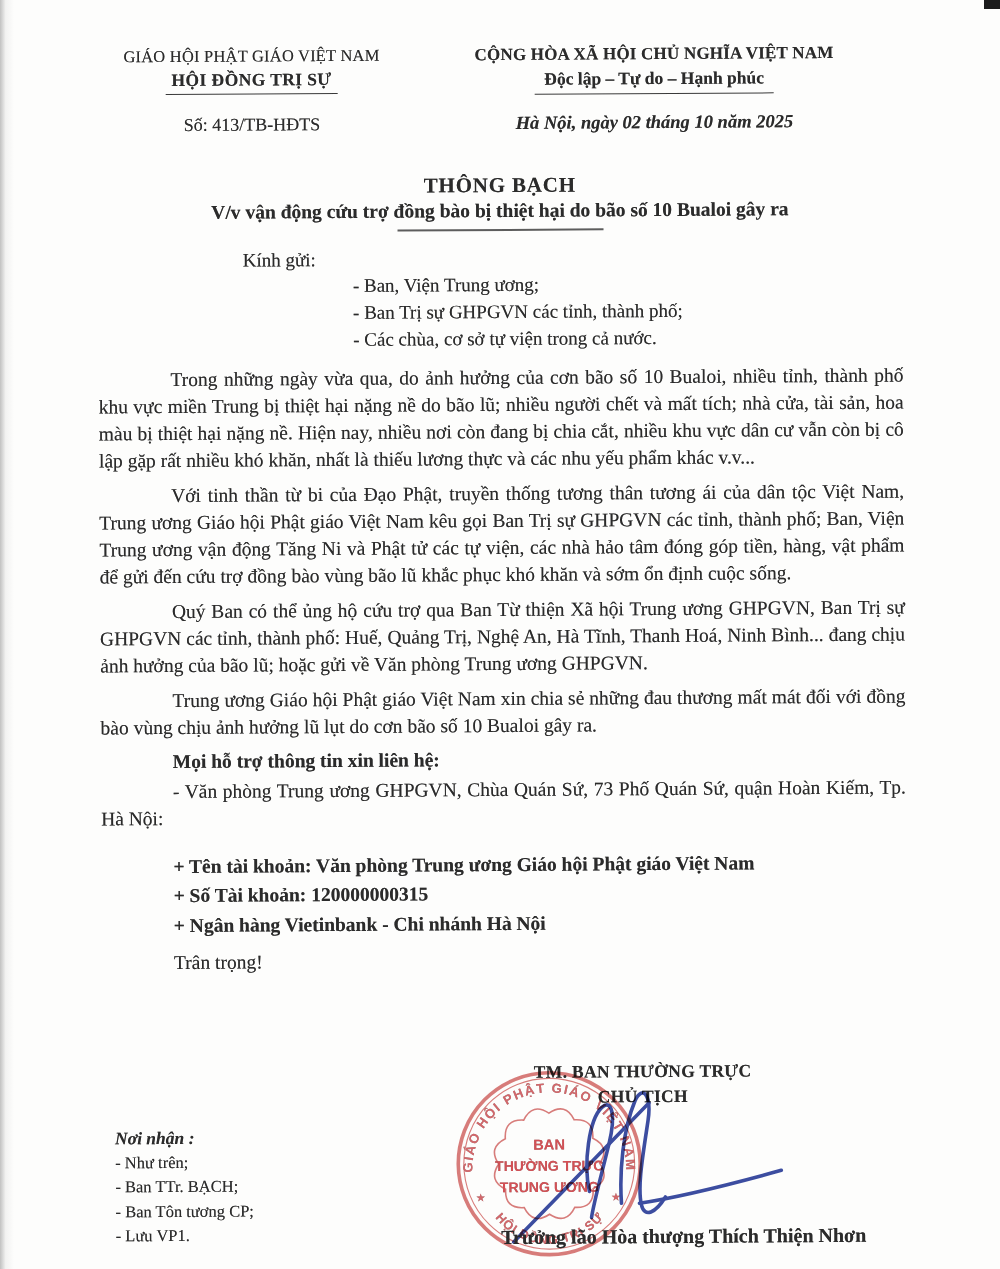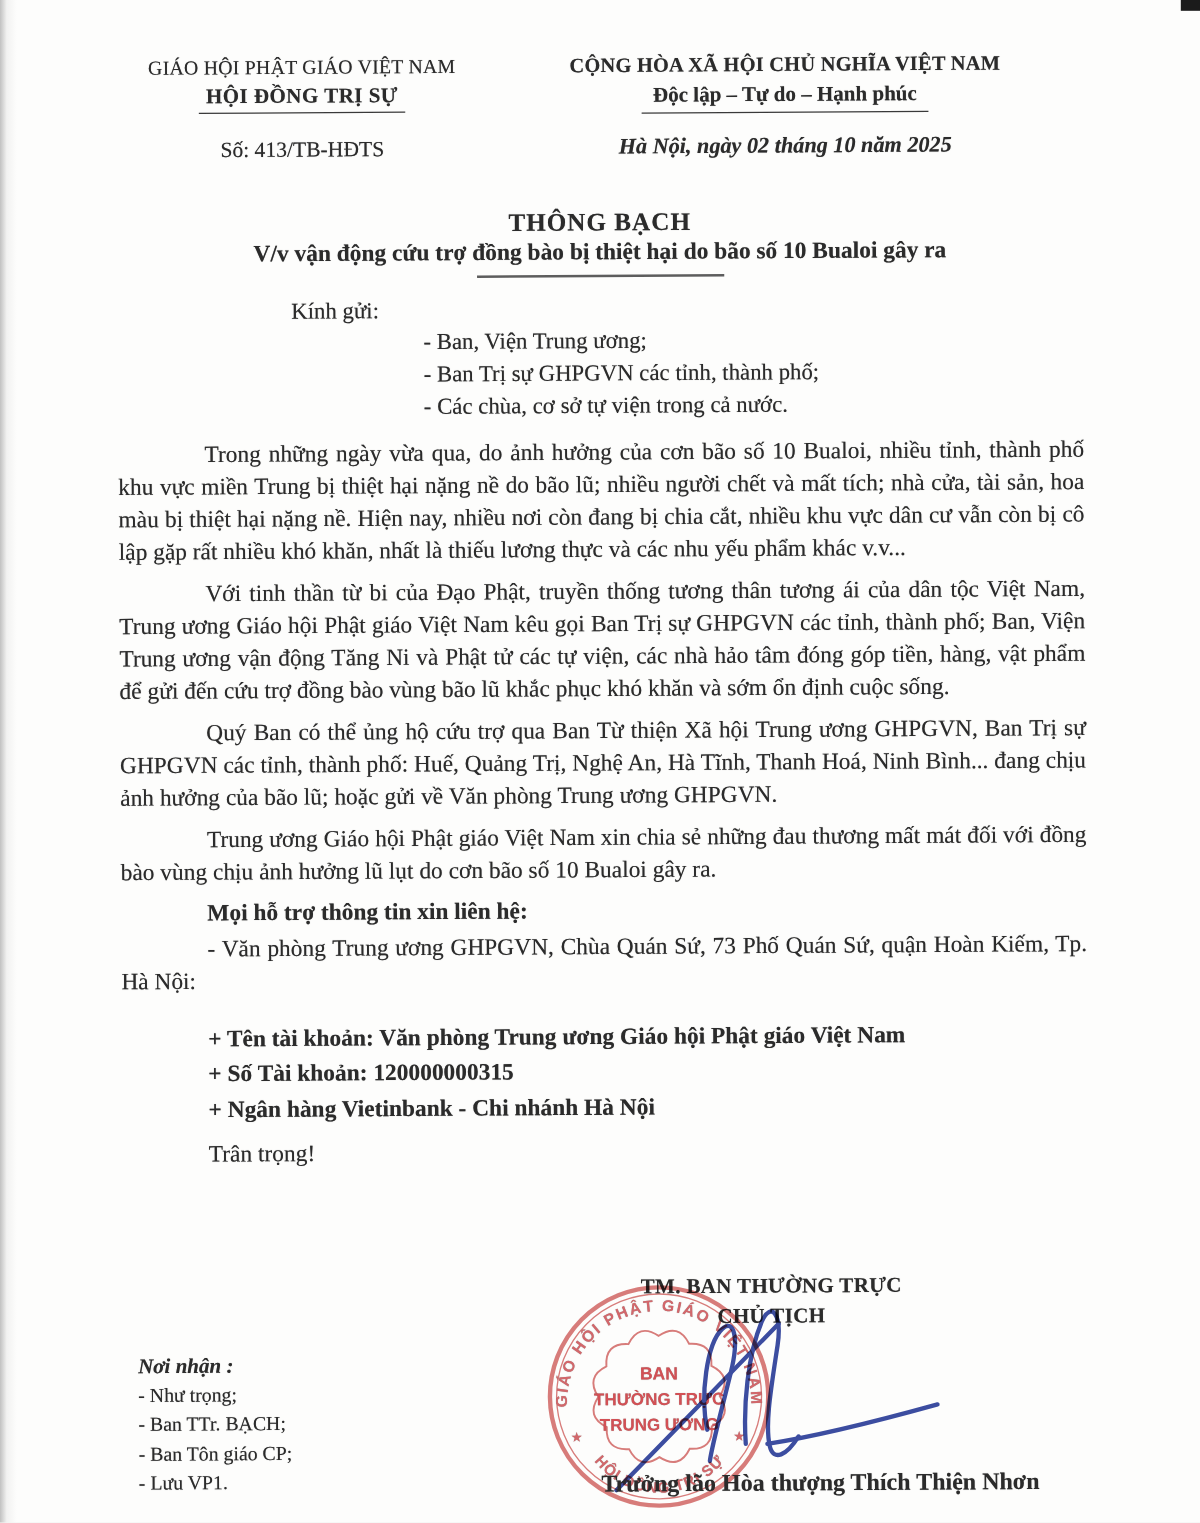--- a/index.html
+++ b/index.html
@@ -119,23 +119,23 @@
     <div class="account-lines">
       <div>+ Tên tài khoản: Văn phòng Trung ương Giáo hội Phật giáo Việt Nam</div>
       <div>+ Số Tài khoản: 120000000315</div>
       <div>+ Ngân hàng Vietinbank - Chi nhánh Hà Nội</div>
     </div>
 
     <div class="closing">Trân trọng!</div>
 
     <div class="noi-nhan">
       <div class="noi-nhan-label">Nơi nhận :</div>
-      <div>- Như trọng;</div>
+      <div>- Như trên;</div>
       <div>- Ban TTr. BẠCH;</div>
-      <div>- Ban Tôn giáo CP;</div>
+      <div>- Ban Tôn tương CP;</div>
       <div>- Lưu VP1.</div>
     </div>
 
     <div class="sig-head">
       <div>TM. BAN THƯỜNG TRỰC</div>
       <div>CHỦ TỊCH</div>
     </div>
 
     <svg class="seal" id="seal-svg" viewBox="0 0 190 190">
       <defs>

